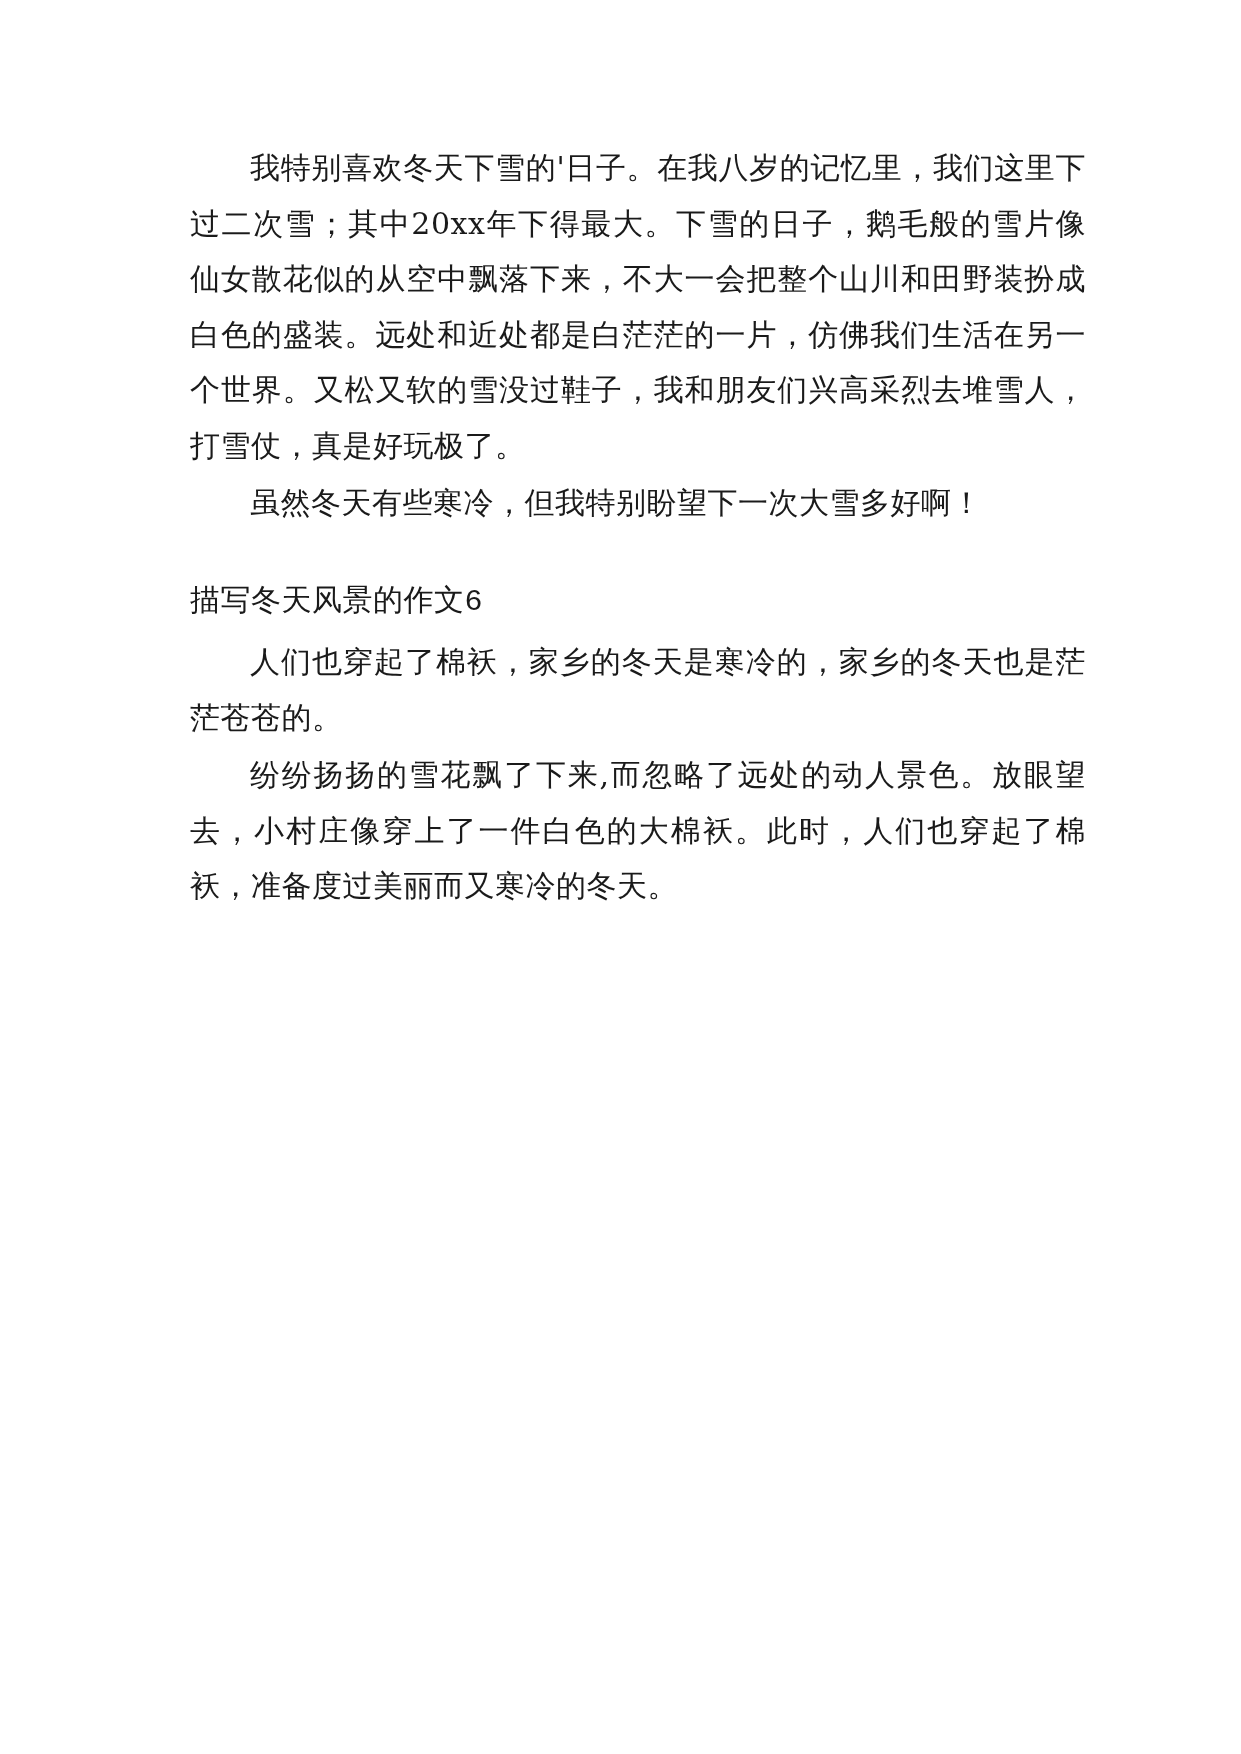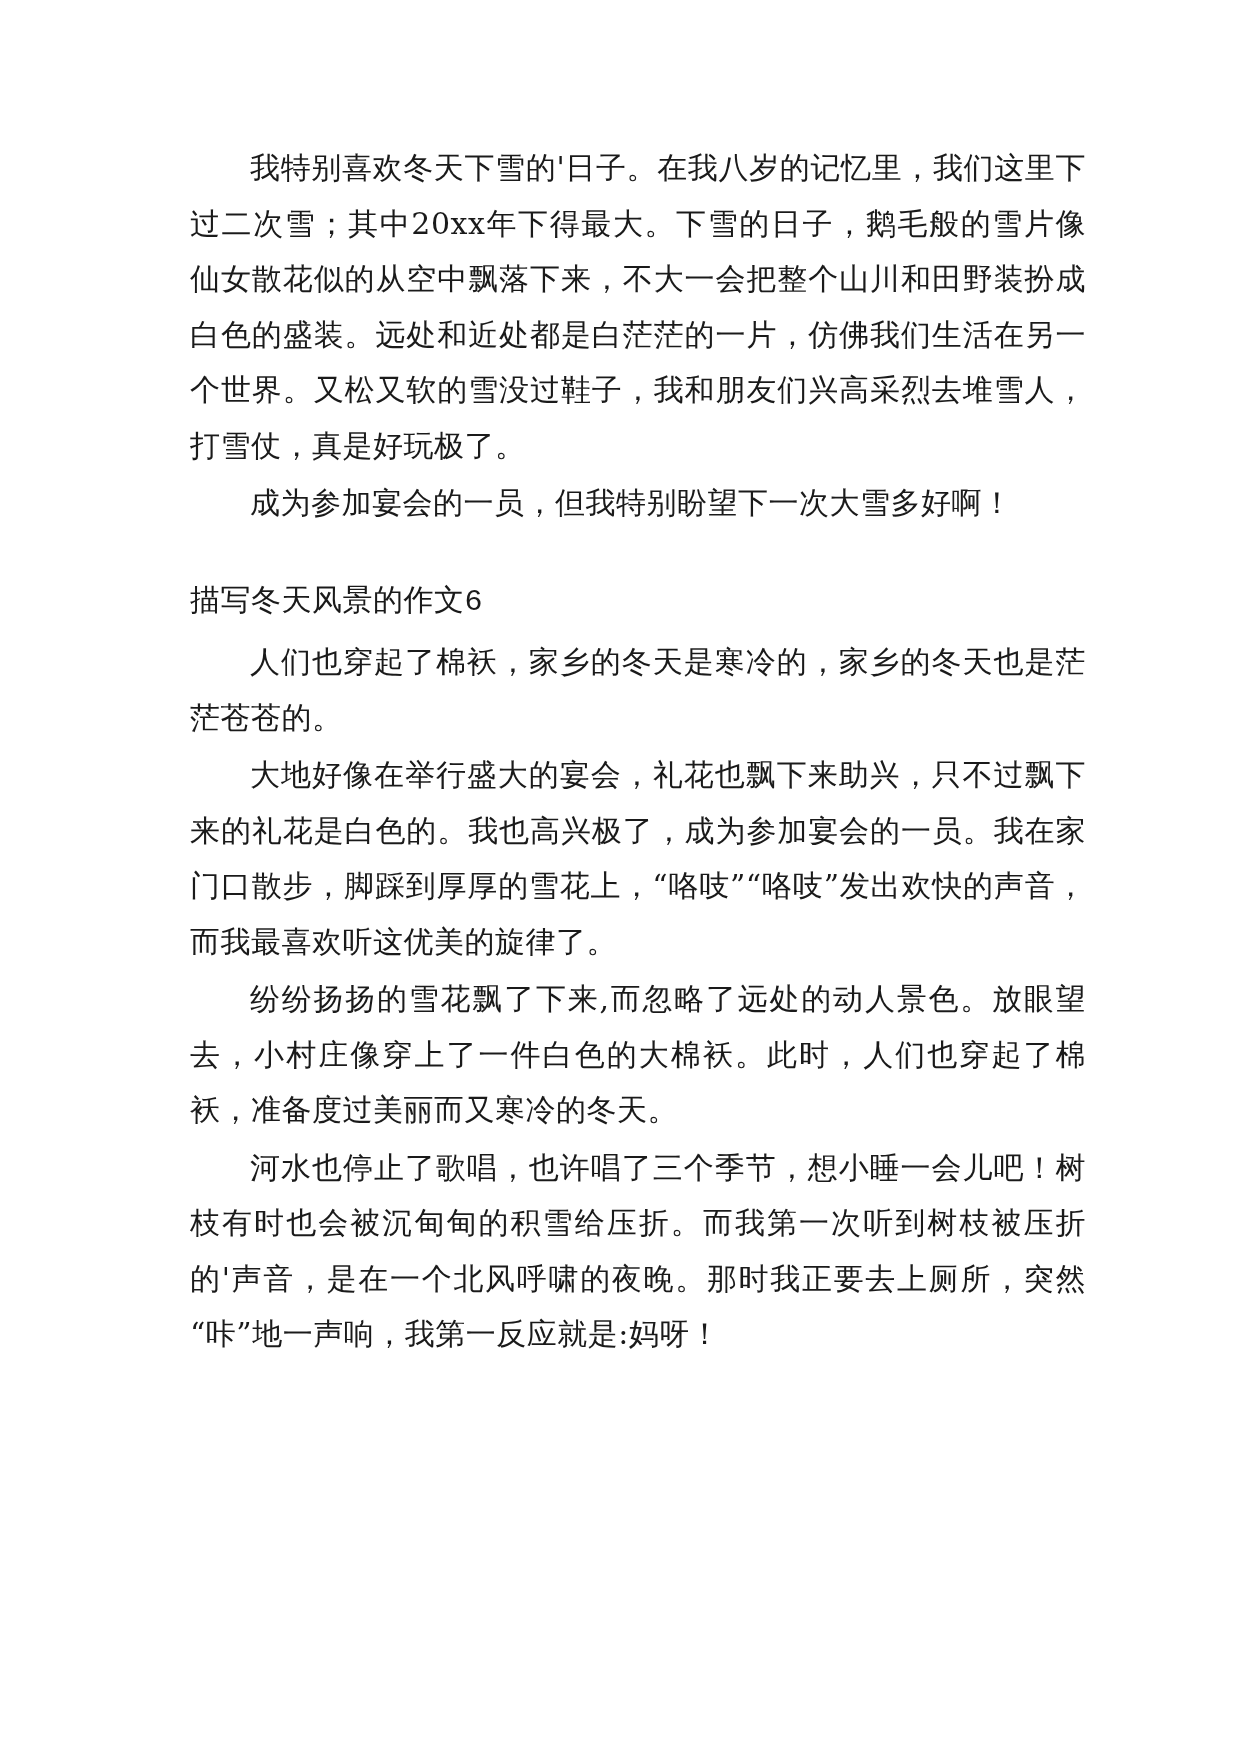--- a/index.html
+++ b/index.html
@@ -40,23 +40,21 @@
     font-family: Liberation Mono, monospace;
   }
 </style>
 </head>
 <body>
 
 <div class="page">
   <div class="doc-body">
 
     <p class="indent">我特别喜欢冬天下雪的'日子。在我八岁的记忆里，我们这里下过二次雪；其中20xx年下得最大。下雪的日子，鹅毛般的雪片像仙女散花似的从空中飘落下来，不大一会把整个山川和田野装扮成白色的盛装。远处和近处都是白茫茫的一片，仿佛我们生活在另一个世界。又松又软的雪没过鞋子，我和朋友们兴高采烈去堆雪人，打雪仗，真是好玩极了。</p>
-    <p class="indent">成为参加宴会的一员，但我特别盼望下一次大雪多好啊！</p>
+    <p class="indent">虽然冬天有些寒冷，但我特别盼望下一次大雪多好啊！</p>
 
     <h2 class="section-heading">描写冬天风景的作文6</h2>
 
     <p class="indent">人们也穿起了棉袄，家乡的冬天是寒冷的，家乡的冬天也是茫茫苍苍的。</p>
-    <p class="indent">大地好像在举行盛大的宴会，礼花也飘下来助兴，只不过飘下来的礼花是白色的。我也高兴极了，成为参加宴会的一员。我在家门口散步，脚踩到厚厚的雪花上，“咯吱”“咯吱”发出欢快的声音，而我最喜欢听这优美的旋律了。</p>
     <p class="indent">纷纷扬扬的雪花飘了下来,而忽略了远处的动人景色。放眼望去，小村庄像穿上了一件白色的大棉袄。此时，人们也穿起了棉袄，准备度过美丽而又寒冷的冬天。</p>
-    <p class="indent">河水也停止了歌唱，也许唱了三个季节，想小睡一会儿吧！树枝有时也会被沉甸甸的积雪给压折。而我第一次听到树枝被压折的'声音，是在一个北风呼啸的夜晚。那时我正要去上厕所，突然“咔”地一声响，我第一反应就是:妈呀！</p>
 
   </div>
 </div>
 
 </body></html>

